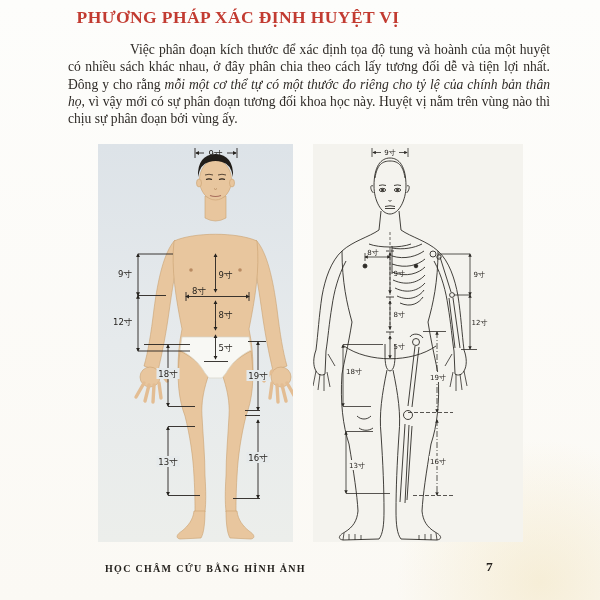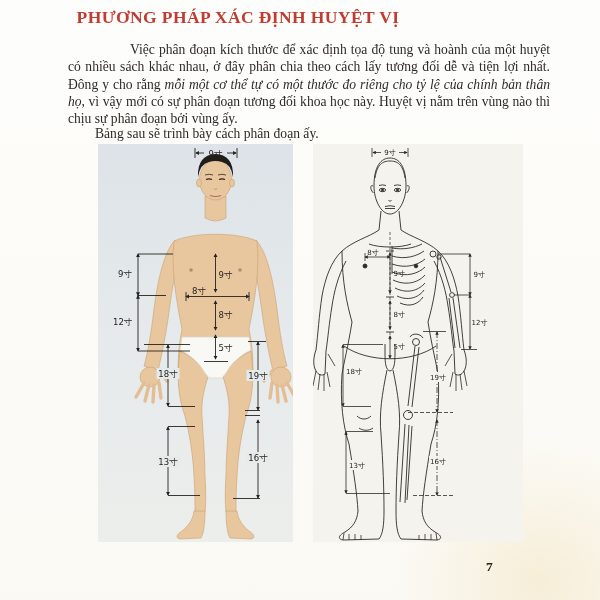--- a/index.html
+++ b/index.html
@@ -24,21 +24,20 @@
 </style>
 </head>
 <body>
 
 <div class="page">
 
   <h1 class="title">PHƯƠNG PHÁP XÁC ĐỊNH HUYỆT VỊ</h1>
 
   <p class="para p1"><span>Việc phân đoạn kích thước để xác định tọa độ tung và hoành của một huyệt có nhiều sách khác nhau, ở đây phân chia theo cách lấy tương đối dễ và tiện lợi nhất. Đông y cho rằng </span><i>mỗi một cơ thể tự có một thước đo riêng cho tỷ lệ của chính bản thân họ</i><span>, vì vậy mới có sự phân đoạn tương đối khoa học này. Huyệt vị nằm trên vùng nào thì chịu sự phân đoạn bởi vùng ấy.</span></p>
 
-  <p class="para p2">Bảng sau sẽ trình bày cách phân đoạn ấy.</p>
 
   <div class="figwrap">
 
     <svg class="photo-svg" width="195" height="398" viewBox="0 0 195 398">
       <defs>
         <marker id="ap" viewBox="0 0 10 10" refX="8" refY="5" markerWidth="4.6" markerHeight="4.6" orient="auto-start-reverse">
           <path d="M0,0 L10,5 L0,10 z" fill="#26231f"></path>
         </marker>
         <linearGradient id="phbg" x1="0" y1="0" x2="0" y2="1">
           <stop offset="0" stop-color="#dde3e8"></stop>
@@ -258,15 +257,16 @@
         <g>
           <path d="M100,351.5 L140,351.5" stroke-dasharray="4,2"></path>
           <path d="M124,276 L124,351" stroke-dasharray="6,2,1,2" marker-start="url(#ad)" marker-end="url(#ad)"></path>
           <rect x="116" y="312" width="18" height="10" fill="#f4f3ee" stroke="none"></rect>
           <text x="117" y="320" font-size="7" stroke="none">16寸</text>
         </g>
       </g>
     </svg>
   </div>
 
+  <span class="footer-title">HỌC CHÂM CỨU BẰNG HÌNH ẢNH</span>
   <span class="footer-page">7</span>
 
 </div>
 
 </body></html>

